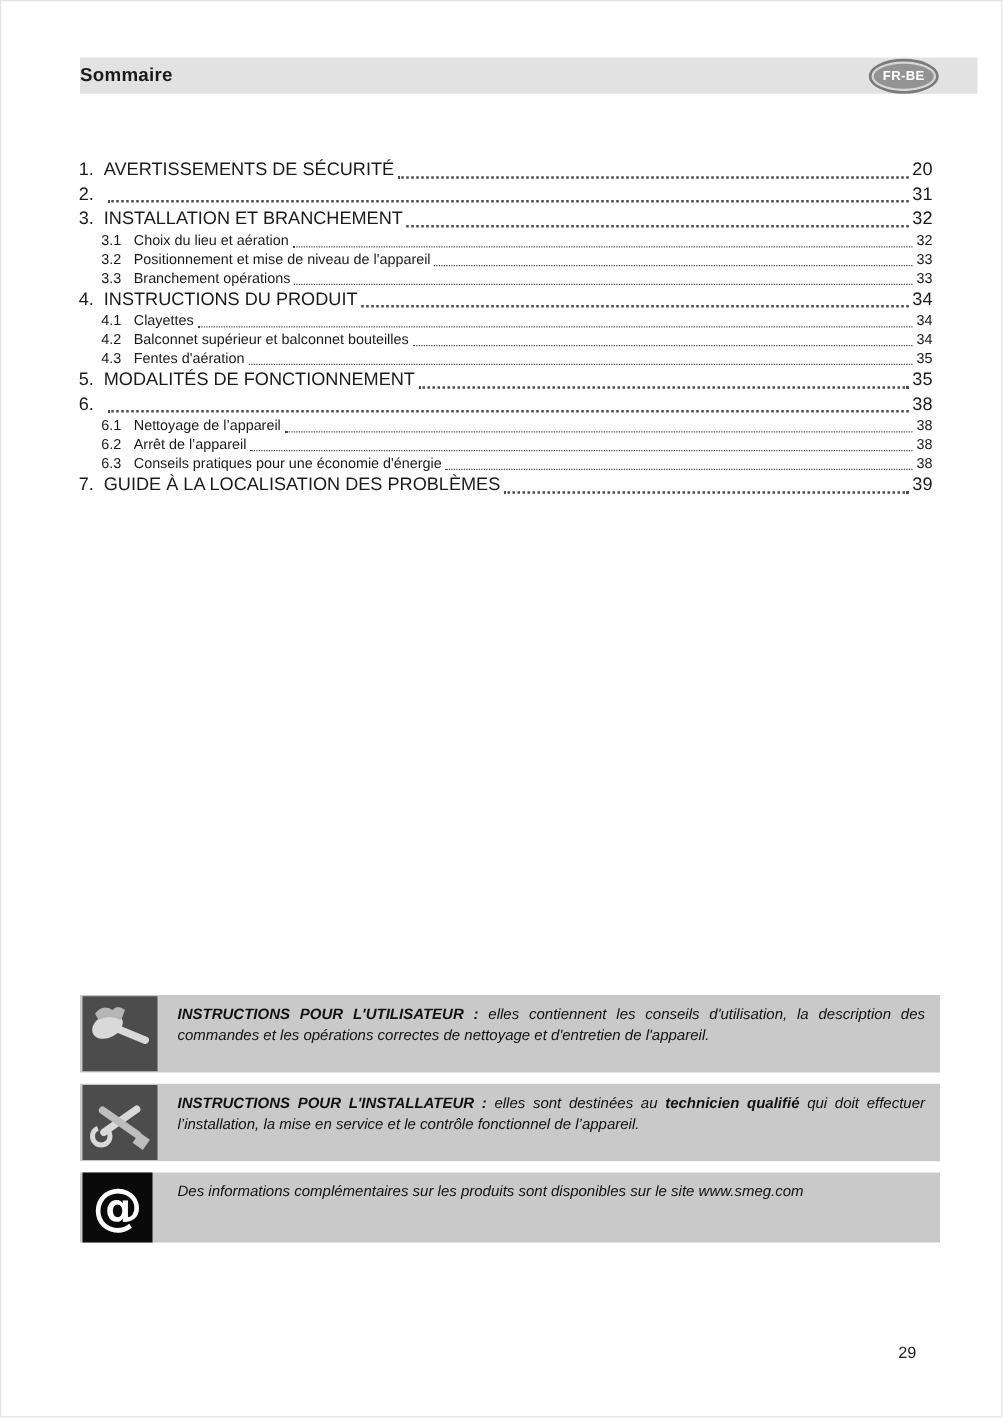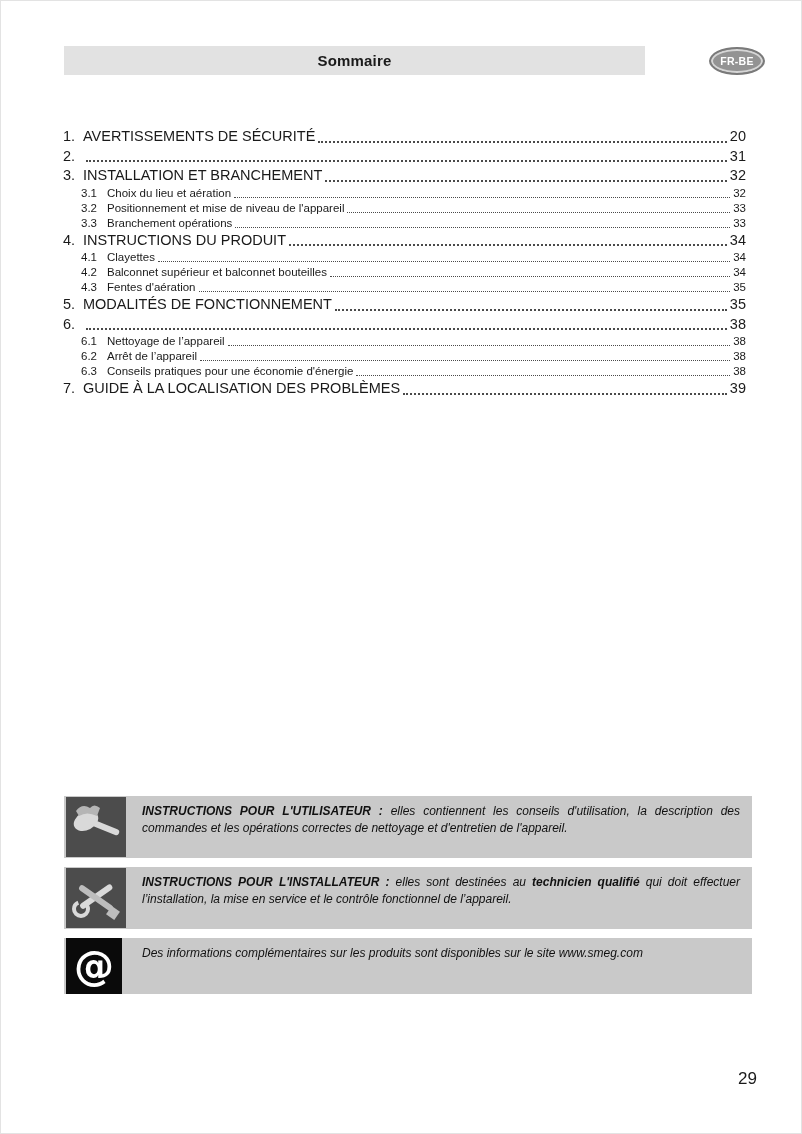--- a/index.html
+++ b/index.html
@@ -11,27 +11,27 @@
     border:1px solid #e3e3e3;
     box-sizing:border-box;
     font-family:"Liberation Sans", sans-serif;
     color:#1a1a1a;
     overflow:hidden;
   }
 
   
   .header-bar {
     position:absolute; left:63px; top:45px;
-    width:581px; height:29px;
+    width:718px; height:29px;
     background:#e2e2e2;
-    display:flex; align-items:center; justify-content:center;
+    display:flex; align-items:center; 
   }
   .header-title { font-size:15px; font-weight:bold; letter-spacing:0.2px; }
   .lang-badge {
-    position:absolute; right:36px; top:46px;
+    position:absolute; right:50px; top:46px;
     width:52px; height:24px;
     border-radius:50%;
     background:#939393;
     border:2px solid #7a7a7a;
     box-shadow: inset 0 0 0 2px #d6d6d6;
     display:flex; align-items:center; justify-content:center;
     color:#ffffff; font-size:10.5px; font-weight:bold; letter-spacing:0.3px;
   }
 
   
@@ -82,22 +82,22 @@
   }
   .box-text {
     font-size:12px; font-style:italic; line-height:1.4;
     text-align:justify; color:#111111;
   }
   .box-text .lead { font-weight:bold; }
   .box-text .strong { font-weight:bold; }
 
   
   .footer-page {
-    position:absolute; right:44px; bottom:44px;
-    font-size:17px; color:#1a1a1a;
+    position:absolute; right:68px; bottom:44px;
+    font-size:13px; color:#1a1a1a;
   }
 </style>
 </head>
 <body>
 
 <div class="page">
 
   <div class="header-bar">
     <span class="header-title">Sommaire</span>
   </div>

